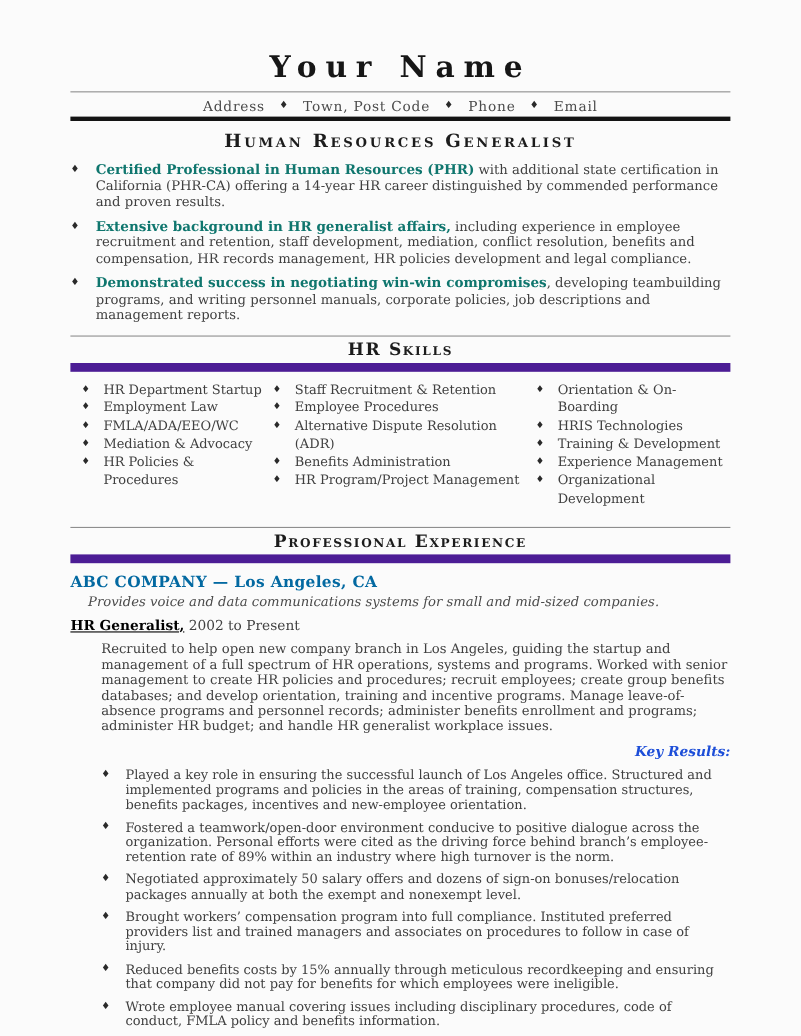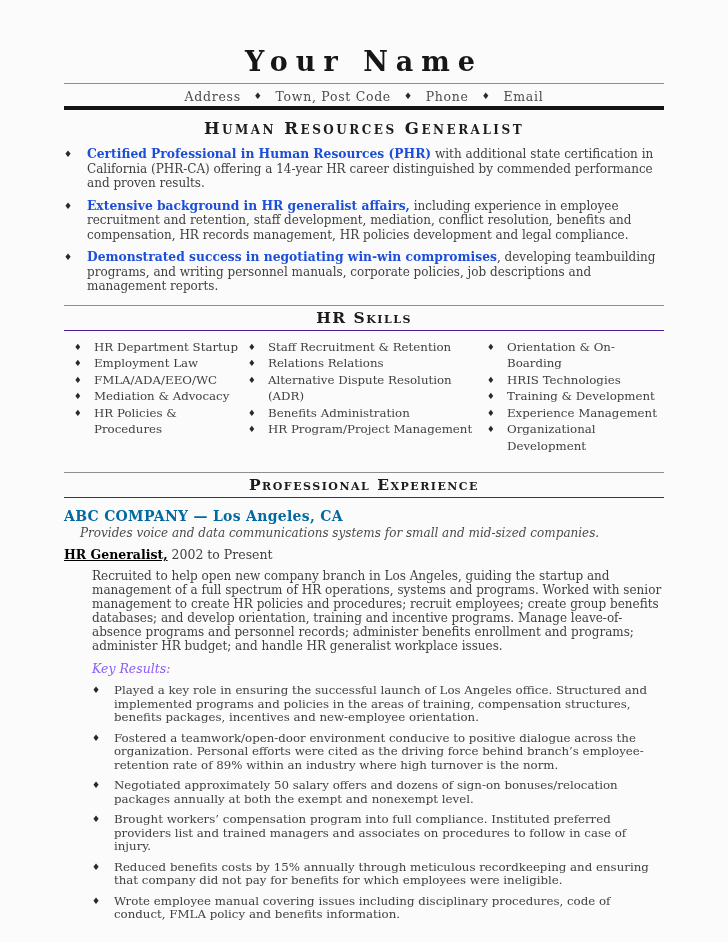--- a/index.html
+++ b/index.html
@@ -33,45 +33,45 @@
     margin: 9px 0 9px 0; text-align: center;
     font-variant: small-caps; font-weight: bold;
     font-size: 16.5px; letter-spacing: 2.5px; color: #1c1c1c;
   }
 
   
   ul { list-style: none; margin: 0; padding: 0; }
   .summary li { display: flex; margin-bottom: 8px; }
   .summary .dia { flex: none; width: 23px; padding-top: 3px; }
   .summary p { margin: 0; font-size: 12px; line-height: 14.5px; }
-  .lead { font-weight: bold; color: #1d4ed8; font-size: 12.3px; }
-
-  
-  .sec-head { margin-top: 11px; border-top: 1px solid #8e8e8e; border-bottom: 1px solid #4c1d95; }
+  .lead { font-weight: bold; color: #0f766e; font-size: 12.3px; }
+
+  
+  .sec-head { margin-top: 11px; border-top: 1px solid #8e8e8e; border-bottom: 8px solid #4c1d95; }
   .sec-head h3 {
     margin: 2px 0 3px 0; text-align: center;
     font-variant: small-caps; font-weight: bold;
     font-size: 15.5px; letter-spacing: 1.5px; color: #1c1c1c;
   }
 
   
   .skills { display: flex; padding: 8px 0 7px 10px; font-size: 11.8px; }
   .skills ul:nth-child(1) { width: 174px; }
   .skills ul:nth-child(2) { width: 239px; }
   .skills ul:nth-child(3) { flex: 1; }
   .skills li { display: flex; line-height: 16.5px; }
   .skills .dia { flex: none; width: 20px; padding-top: 4px; font-size: 8.5px; }
 
   
   .company { margin: 10px 0 0 0; font-size: 14px; font-weight: bold; color: #0369a1; letter-spacing: 0.3px; }
   .tagline { margin: 2px 0 7px 16px; font-style: italic; font-size: 12px; color: #4a4a4a; }
   .role { margin: 0 0 7px 0; font-size: 12.5px; }
   .role-name { font-weight: bold; text-decoration: underline; color: #000000; }
   .desc { margin: 0 0 0 28px; font-size: 12px; line-height: 14px; }
-  .key-label { margin: 8px 0 8px 28px; font-weight: normal; font-style: italic; font-size: 12.5px; color: #8b5cf6; }
+  .key-label { margin: 8px 0 8px 28px; font-weight: bold; font-style: italic; font-size: 12.5px; color: #1d4ed8; text-align: right; }
   .results { margin-left: 28px; }
   .results li { display: flex; margin-bottom: 7px; }
   .results .dia { flex: none; width: 22px; padding-top: 2px; }
   .results p { margin: 0; font-size: 11.8px; line-height: 13.5px; }
 </style>
 </head>
 <body>
 
 <div class="page">
 
@@ -134,21 +134,21 @@
             <span>HR Policies &amp; Procedures</span>
           </li>
       </ul>
       <ul>
         <li>
             <span class="dia">♦</span>
             <span>Staff Recruitment &amp; Retention</span>
           </li>
         <li>
             <span class="dia">♦</span>
-            <span>Relations Relations</span>
+            <span>Employee Procedures</span>
           </li>
         <li>
             <span class="dia">♦</span>
             <span>Alternative Dispute Resolution (ADR)</span>
           </li>
         <li>
             <span class="dia">♦</span>
             <span>Benefits Administration</span>
           </li>
         <li>

